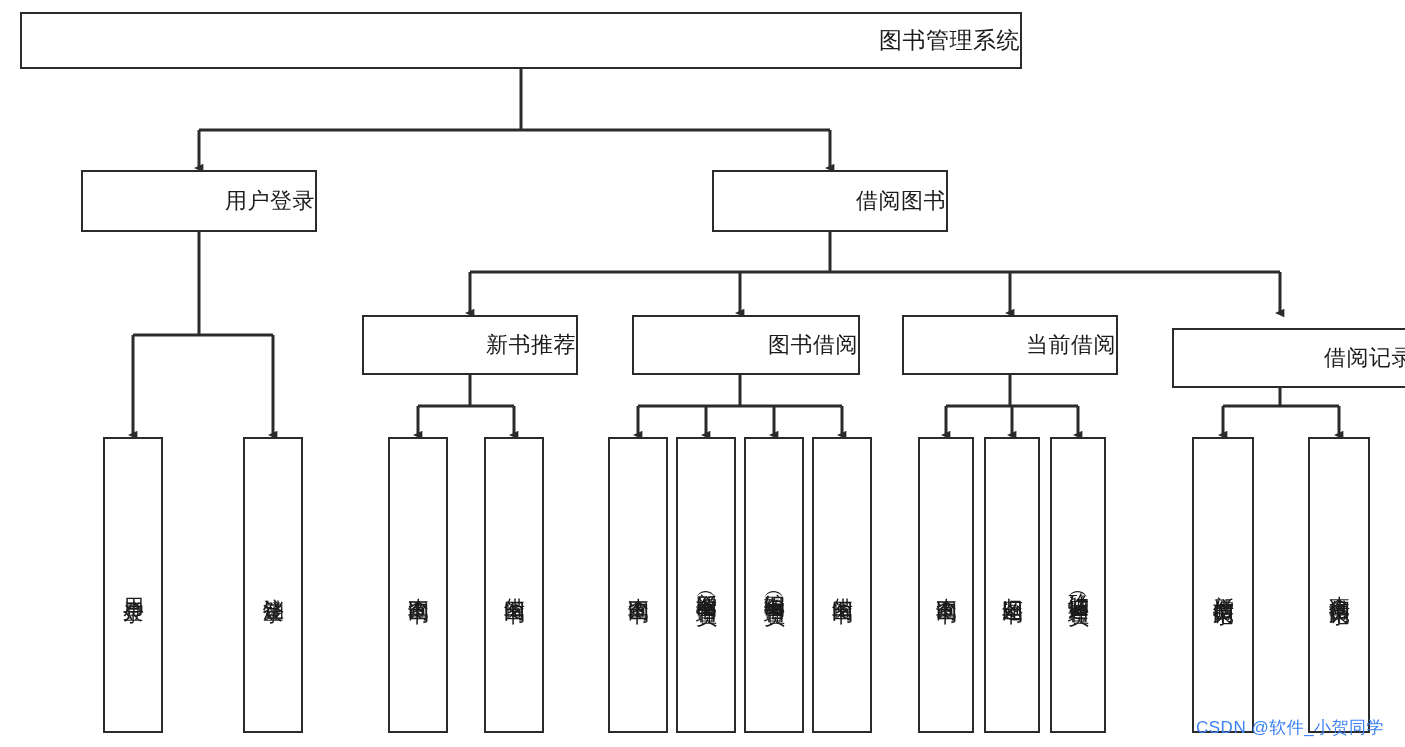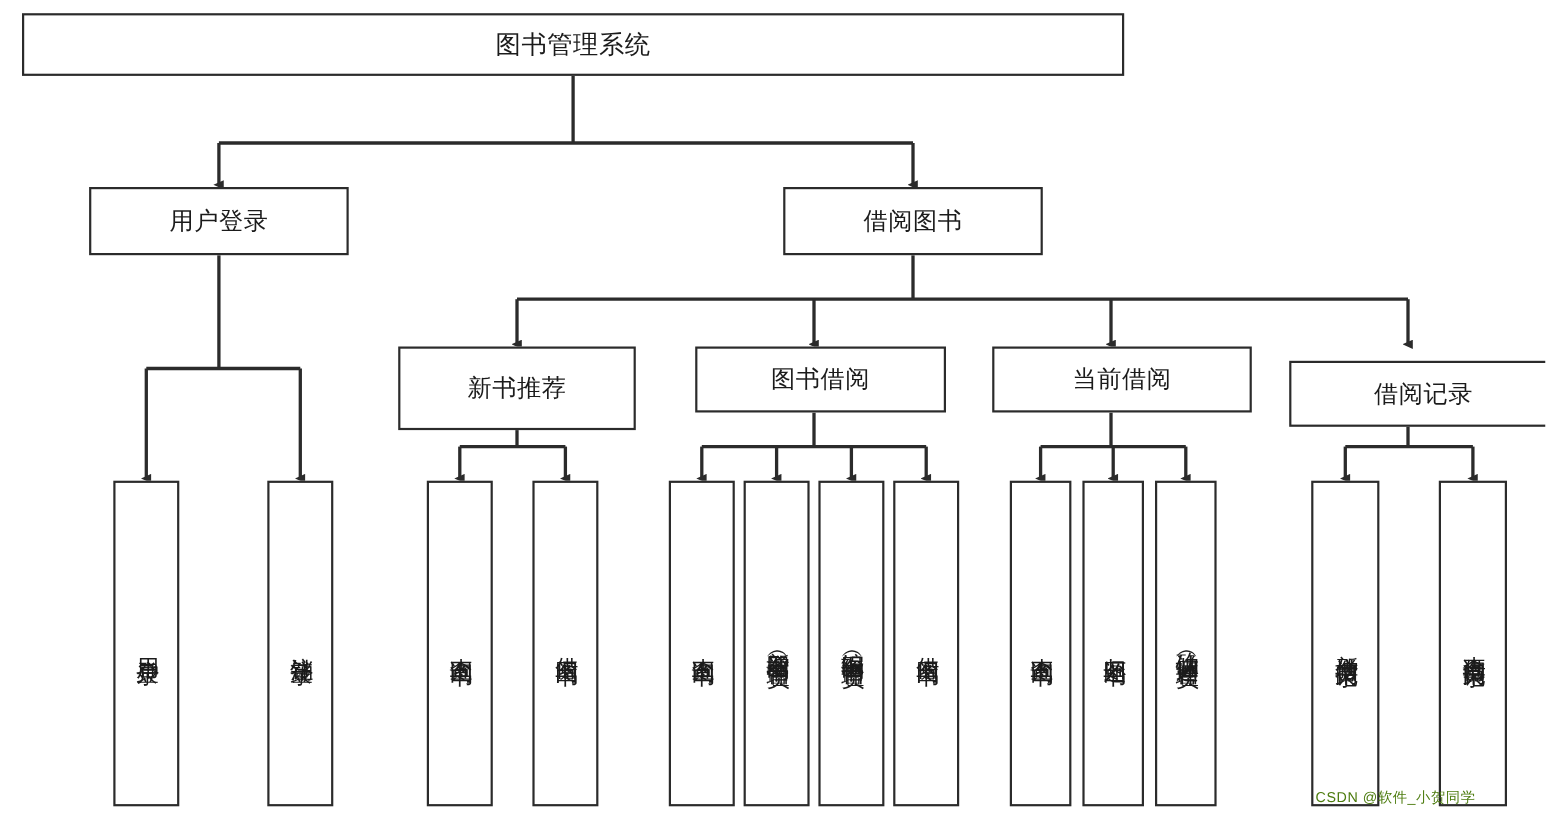--- a/index.html
+++ b/index.html
@@ -24,21 +24,21 @@
     width: 1405px;
     height: 747px;
   }
   .node {
     position: absolute;
     box-sizing: border-box;
     background: #ffffff;
     border: 2px solid #2b2b2b;
     display: flex;
     align-items: center;
-    justify-content: center;
+    justify-content: flex-end;
     color: #1b1b1b;
   }
   .node-label {
     display: block;
     text-align: center;
     line-height: 1.18;
     letter-spacing: 0.5px;
   }
   .node.horizontal .node-label {
     writing-mode: horizontal-tb;
@@ -52,22 +52,22 @@
   .node.vertical .node-label {
     writing-mode: vertical-rl;
     text-orientation: upright;
     font-size: 21px;
     letter-spacing: 2px;
     max-height: 100%;
   }
   .node.root .node-label { font-size: 23px; }
   .watermark {
     position: absolute;
-    color: #4d7c0f;
-    font-size: 13px;
+    color: #3b82f6;
+    font-size: 17px;
     white-space: nowrap;
     letter-spacing: 0.5px;
     pointer-events: none;
   }
 </style>
 </head>
 <body>
 
 <div id="canvas">
   <svg id="wires" viewBox="0 0 1405 747">
@@ -116,27 +116,27 @@
   <div id="node-layer">
       <div class="node horizontal root" style="left: 20px; top: 12px; width: 1002px; height: 57px;">
         <span class="node-label">图书管理系统</span>
       </div>
       <div class="node horizontal" style="left: 81px; top: 170px; width: 236px; height: 62px;">
         <span class="node-label">用户登录</span>
       </div>
       <div class="node horizontal" style="left: 712px; top: 170px; width: 236px; height: 62px;">
         <span class="node-label">借阅图书</span>
       </div>
-      <div class="node horizontal" style="left: 362px; top: 315px; width: 216px; height: 76px;">
+      <div class="node horizontal" style="left: 362px; top: 315px; width: 216px; height: 60px;">
         <span class="node-label">新书推荐</span>
       </div>
       <div class="node horizontal" style="left: 632px; top: 315px; width: 228px; height: 60px;">
         <span class="node-label">图书借阅</span>
       </div>
-      <div class="node horizontal" style="left: 902px; top: 315px; width: 236px; height: 60px;">
+      <div class="node horizontal" style="left: 902px; top: 315px; width: 216px; height: 60px;">
         <span class="node-label">当前借阅</span>
       </div>
       <div class="node horizontal" style="left: 1172px; top: 312px; width: 244px; height: 60px; margin-top: 16px;">
         <span class="node-label">借阅记录</span>
       </div>
       <div class="node vertical" style="left: 103px; top: 437px; width: 60px; height: 296px;">
         <span class="node-label">用户登录</span>
       </div>
       <div class="node vertical" style="left: 243px; top: 437px; width: 60px; height: 296px;">
         <span class="node-label">注销登录</span>

